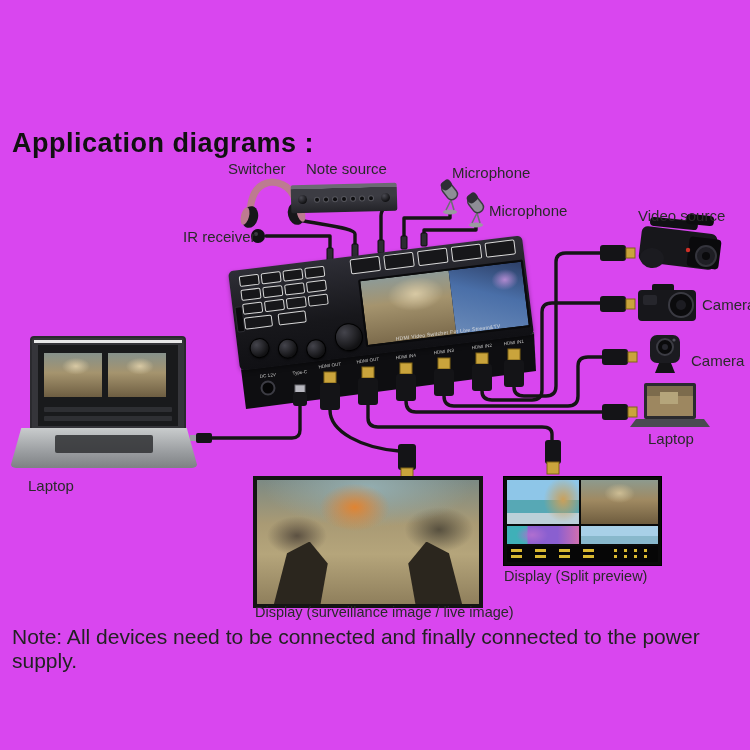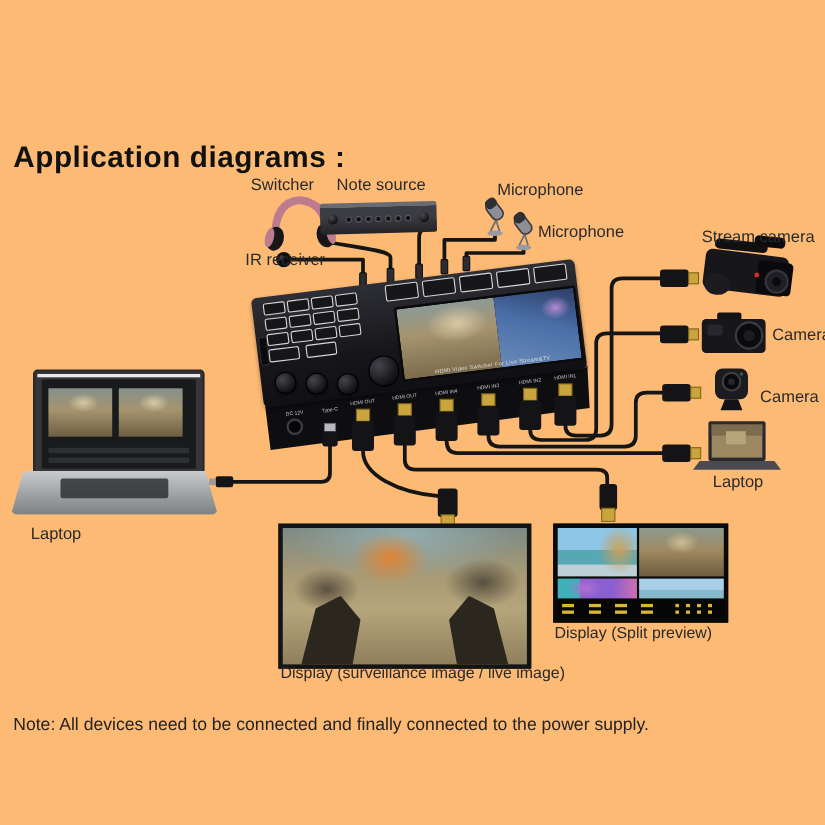--- a/index.html
+++ b/index.html
@@ -1,22 +1,22 @@
 <!DOCTYPE html>
 <html><head>
 <meta charset="utf-8">
 <style>
   html,body{margin:0;padding:0;background:#fff;}
-  #canvas{position:relative;width:750px;height:750px;background:#fdba74;overflow:hidden;
+  #canvas{position:relative;width:750px;height:750px;background:#d946ef;overflow:hidden;
           font-family:"Liberation Sans",sans-serif;color:#1f1f1f;}
   .lbl{position:absolute;font-size:15px;color:#2a2a2a;white-space:nowrap;}
   .lbl-sm{font-size:14.5px;}
   #heading{position:absolute;left:12px;top:128px;font-size:27px;font-weight:bold;
            letter-spacing:.5px;color:#111;}
-  #note{position:absolute;left:12px;top:625px;font-size:16px;color:#222;margin-top:26px;}
+  #note{position:absolute;left:12px;top:625px;font-size:21px;color:#222;}
   svg{position:absolute;left:0;top:0;}
 
   
   #switcher-top{position:absolute;left:233px;top:253px;width:296px;height:100px;
     transform:rotate(-7deg);background:linear-gradient(180deg,#2e2e36,#17171b 60%,#101014);
     border-radius:5px;box-shadow:0 2px 4px rgba(0,0,0,.35);}
   .b{position:absolute;border:1px solid #d8d8d8;border-radius:2px;background:#17171a;}
   .knob{position:absolute;border-radius:50%;
     background:radial-gradient(circle at 35% 30%,#44444c,#121214 70%);
     border:1px solid #000;box-shadow:0 1px 2px rgba(0,0,0,.6);}
@@ -334,22 +334,22 @@
       <span class="yrow" style="left:4px;top:9px;width:84px;"></span>
       <span class="ydots" style="right:6px;top:3px;width:38px;"></span>
       <span class="ydots" style="right:6px;top:9px;width:38px;"></span>
     </div>
   </div>
 
   <span class="lbl" style="left:228px;top:160px;">Switcher</span>
   <span class="lbl" style="left:306px;top:160px;">Note source</span>
   <span class="lbl" style="left:452px;top:164px;">Microphone</span>
   <span class="lbl" style="left:489px;top:202px;">Microphone</span>
-  <span class="lbl" style="left:183px;top:228px;margin-left:40px;">IR receiver</span>
-  <span class="lbl" style="left:638px;top:207px;">Stream camera</span>
+  <span class="lbl" style="left:183px;top:228px;">IR receiver</span>
+  <span class="lbl" style="left:638px;top:207px;">Video source</span>
   <span class="lbl" style="left:702px;top:296px;">Camera</span>
   <span class="lbl" style="left:691px;top:352px;">Camera</span>
   <span class="lbl" style="left:648px;top:430px;">Laptop</span>
   <span class="lbl" style="left:28px;top:477px;">Laptop</span>
   <span class="lbl lbl-sm" style="left:255px;top:604px;">Display (surveillance image / live image)</span>
   <span class="lbl lbl-sm" style="left:504px;top:568px;">Display (Split preview)</span>
 
   <div id="note">Note: All devices need to be connected and finally connected to the power supply.</div>
 
 </div>

